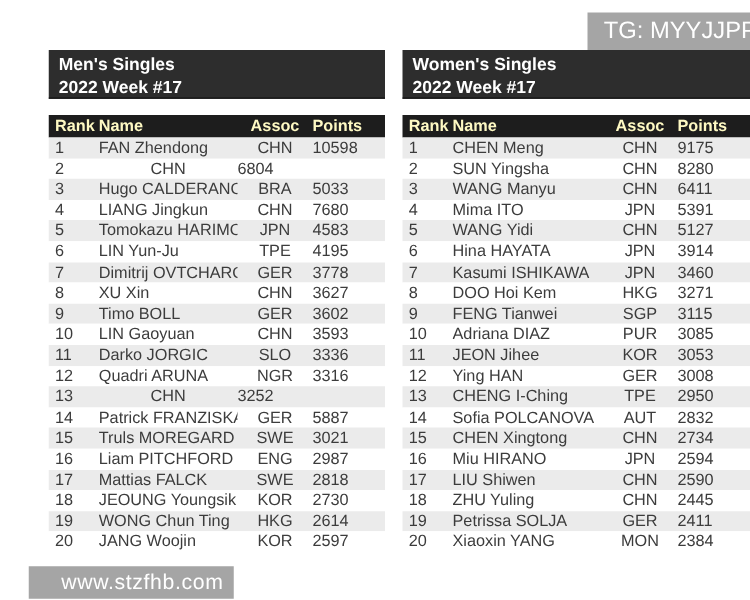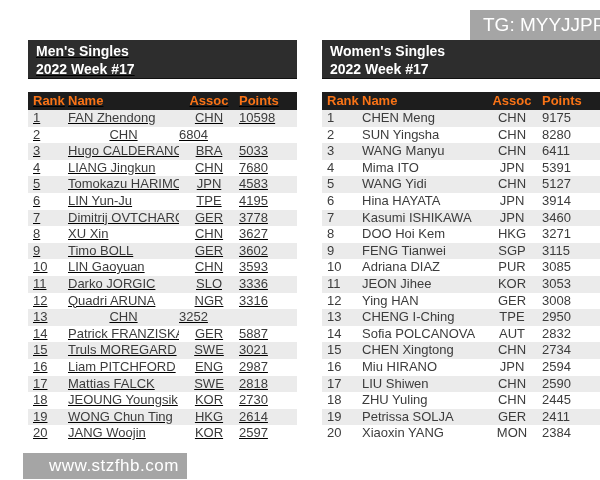--- a/index.html
+++ b/index.html
@@ -15,42 +15,42 @@
     background: #ffffff;
     overflow: hidden;
     margin-left: 20px;
   }
 
   
   .ranking-table {
     position: absolute;
     top: 40px;
   }
-  #table-men   { left: 8px;  width: 269px; text-decoration: underline; }
+  #table-men   { left: 19px;  width: 269px; }
   #table-women { left: 302px; width: 278px; }
 
   .title-bar {
     height: 39px;
     background: #2d2d2d;
     color: #ffffff;
     font-weight: bold;
     font-size: 14px;
     line-height: 18px;
     padding: 2px 0 0 8px;
     box-sizing: border-box;
     border-bottom: 1px solid #111111;
   }
 
   .table-body { margin-top: 13px; }
 
   .header-row {
     display: grid;
     grid-template-columns: 40px 1fr 60px 58px;
     background: #1d1d1d;
-    color: #f97316;
+    color: #fef9c3;
     font-weight: bold;
     font-size: 13px;
     height: 18px;
     line-height: 18px;
   }
   .row {
     display: grid;
     grid-template-columns: 40px 1fr 60px 58px;
     height: 16.6px;
     line-height: 16.6px;

